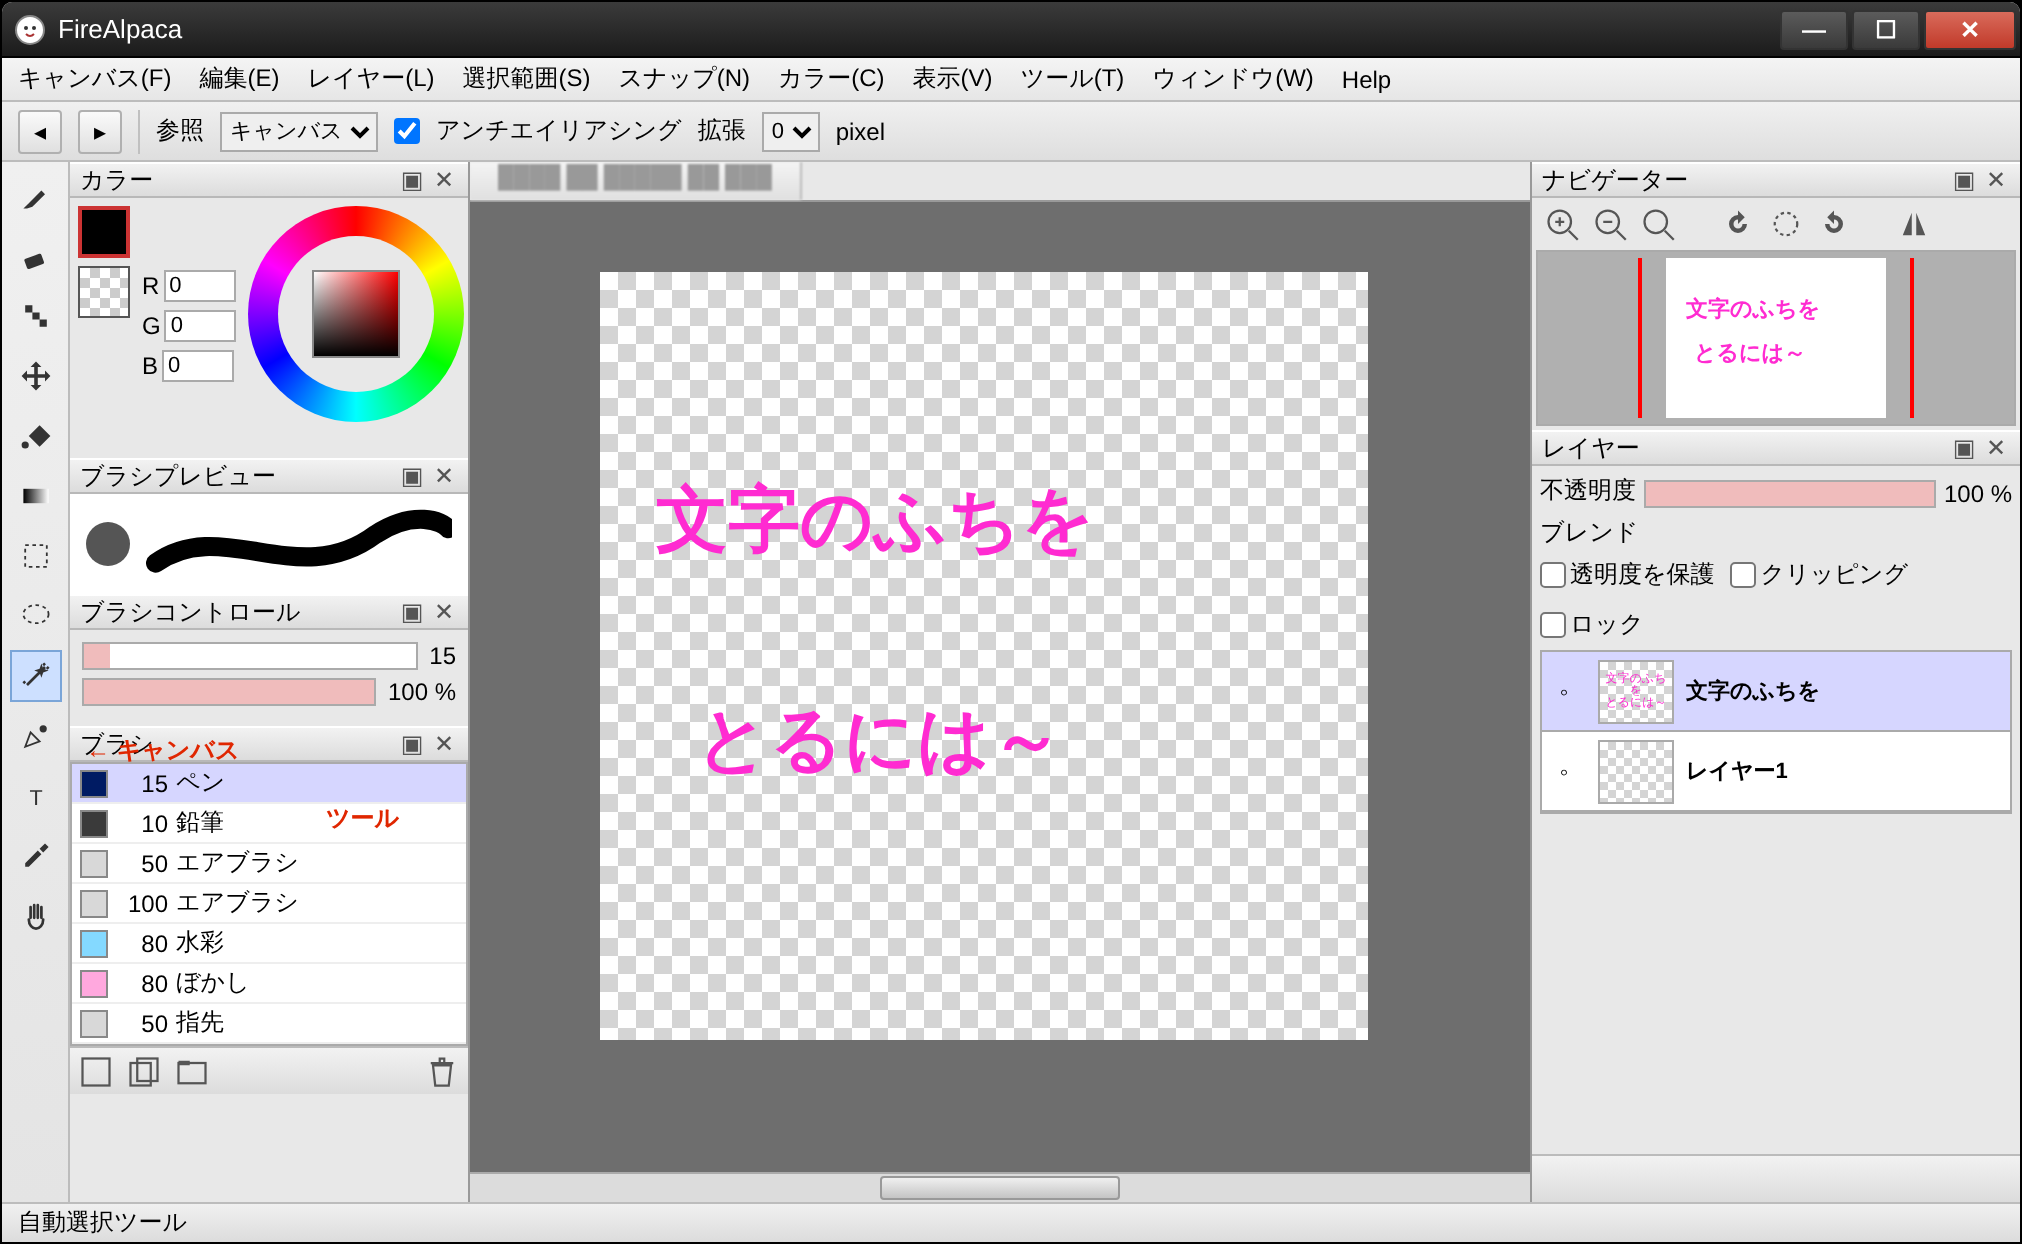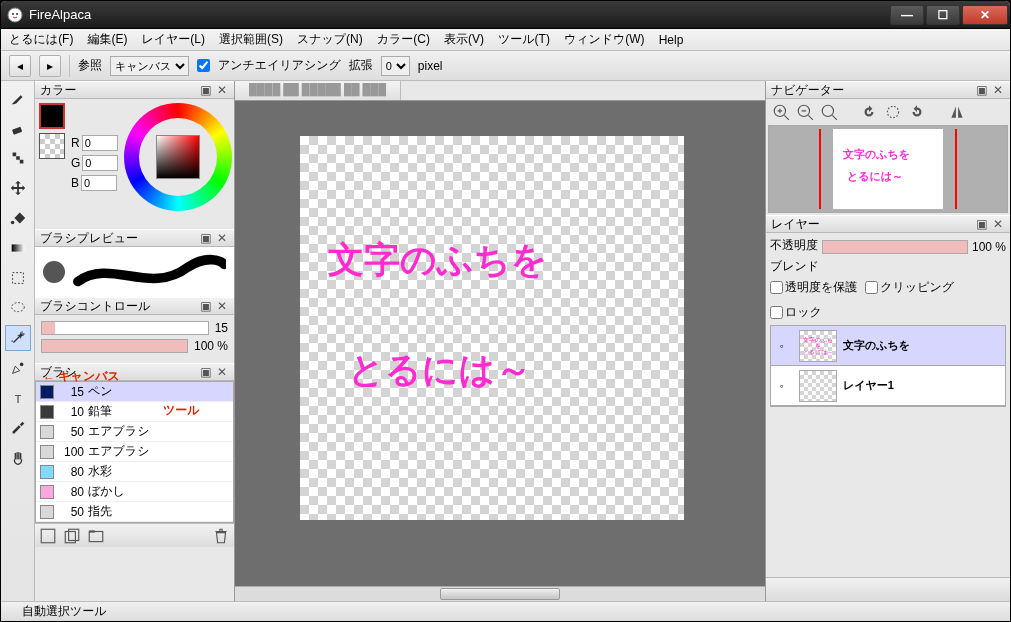--- a/index.html
+++ b/index.html
@@ -102,21 +102,21 @@
   .chk-row label { display: flex; align-items: center; gap: 2px; font-size: 11px; }
   .layers { border: 1px solid #aaa; background: #fff; }
   .layer-row { display: flex; align-items: center; border-bottom: 1px solid #aaa; height: 40px; }
   .layer-row.sel { background: #d6d6ff; }
   .layer-vis { width: 22px; display: flex; justify-content: center; }
   .layer-thumb { width: 38px; height: 32px; border: 1px solid #aaa; background: repeating-conic-gradient(#d4d4d4 0 25%, #fff 0 50%) 0 0/8px 8px; margin: 0 6px; display: flex; align-items: center; justify-content: center; font-size: 6px; color: #ff2bd1; font-family: "Comic Sans MS", cursive; text-align: center; line-height: 1; }
   .layer-name { flex: 1; font-weight: bold; font-size: 11px; }
   .layer-toolbar { height: 24px; background: linear-gradient(#f2f2f2,#dcdcdc); border-top: 1px solid #bbb; display: flex; align-items: center; padding: 0 4px; gap: 8px; }
   
   
-  .statusbar { height: 20px; background: linear-gradient(#f0f0f0,#dcdcdc); border-top: 1px solid #bcbcbc; padding: 0 21px; display: flex; align-items: center; font-size: 11px; }
+  .statusbar { height: 20px; background: linear-gradient(#f0f0f0,#dcdcdc); border-top: 1px solid #bcbcbc; padding: 0 8px; display: flex; align-items: center; font-size: 11px; }
   
   input[type=checkbox] { margin: 0; }
 </style>
 </head>
 <body>
 
 <div class="window">
 
   <div class="titlebar">
     <span class="app-icon">
@@ -129,21 +129,21 @@
     </span>
     <div class="titlebar-title">FireAlpaca</div>
     <div class="win-btns">
       <div class="win-btn">—</div>
       <div class="win-btn">☐</div>
       <div class="win-btn close">✕</div>
     </div>
   </div>
 
   <div class="menubar">
-    <span>とるには(F)</span>
+    <span>キャンバス(F)</span>
     <span>編集(E)</span>
     <span>レイヤー(L)</span>
     <span>選択範囲(S)</span>
     <span>スナップ(N)</span>
     <span>カラー(C)</span>
     <span>表示(V)</span>
     <span>ツール(T)</span>
     <span>ウィンドウ(W)</span>
     <span>Help</span>
   </div>

